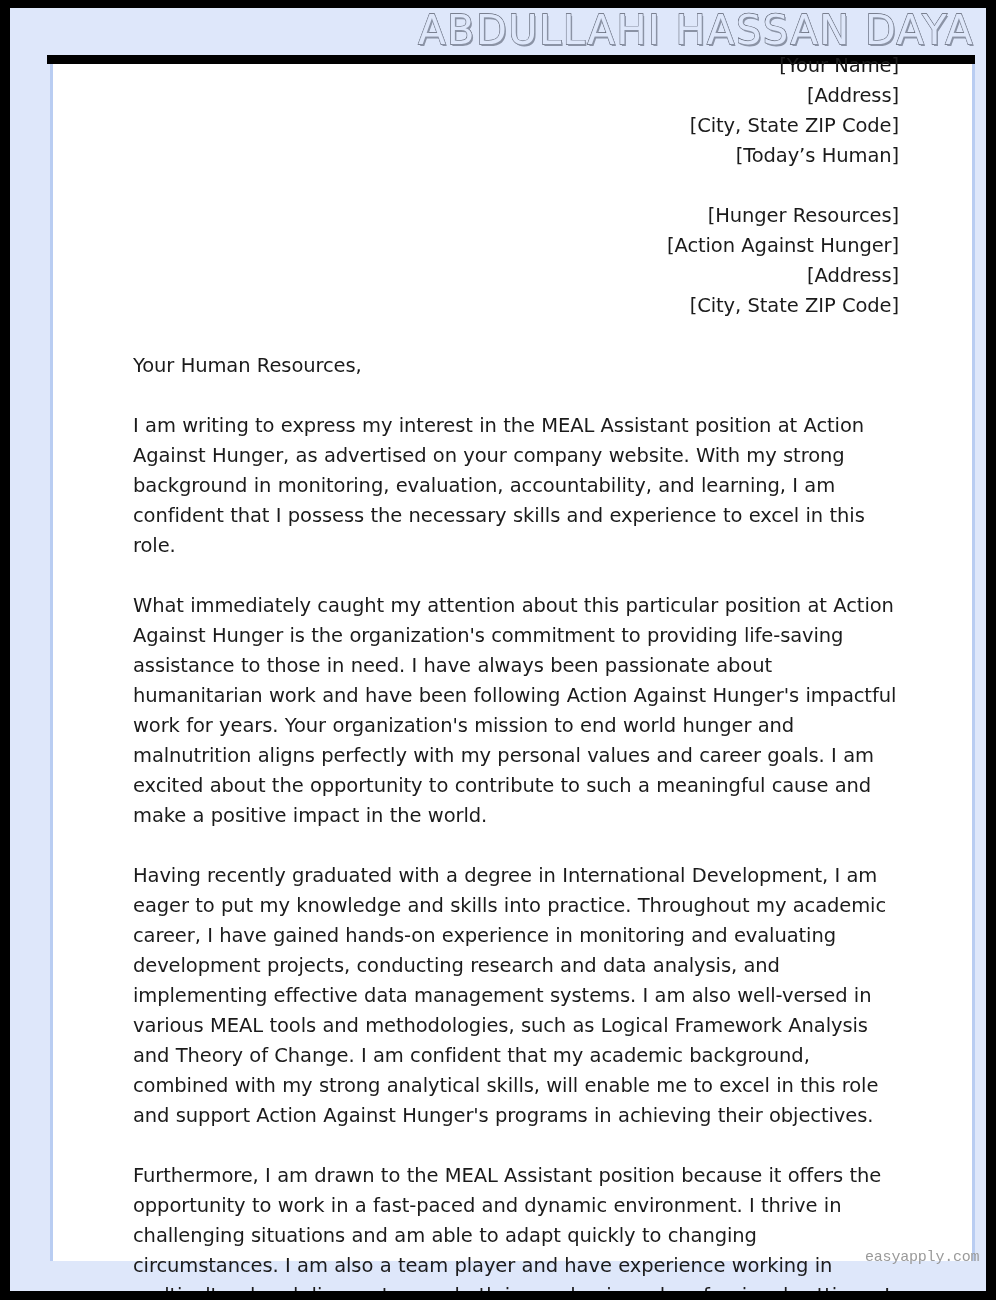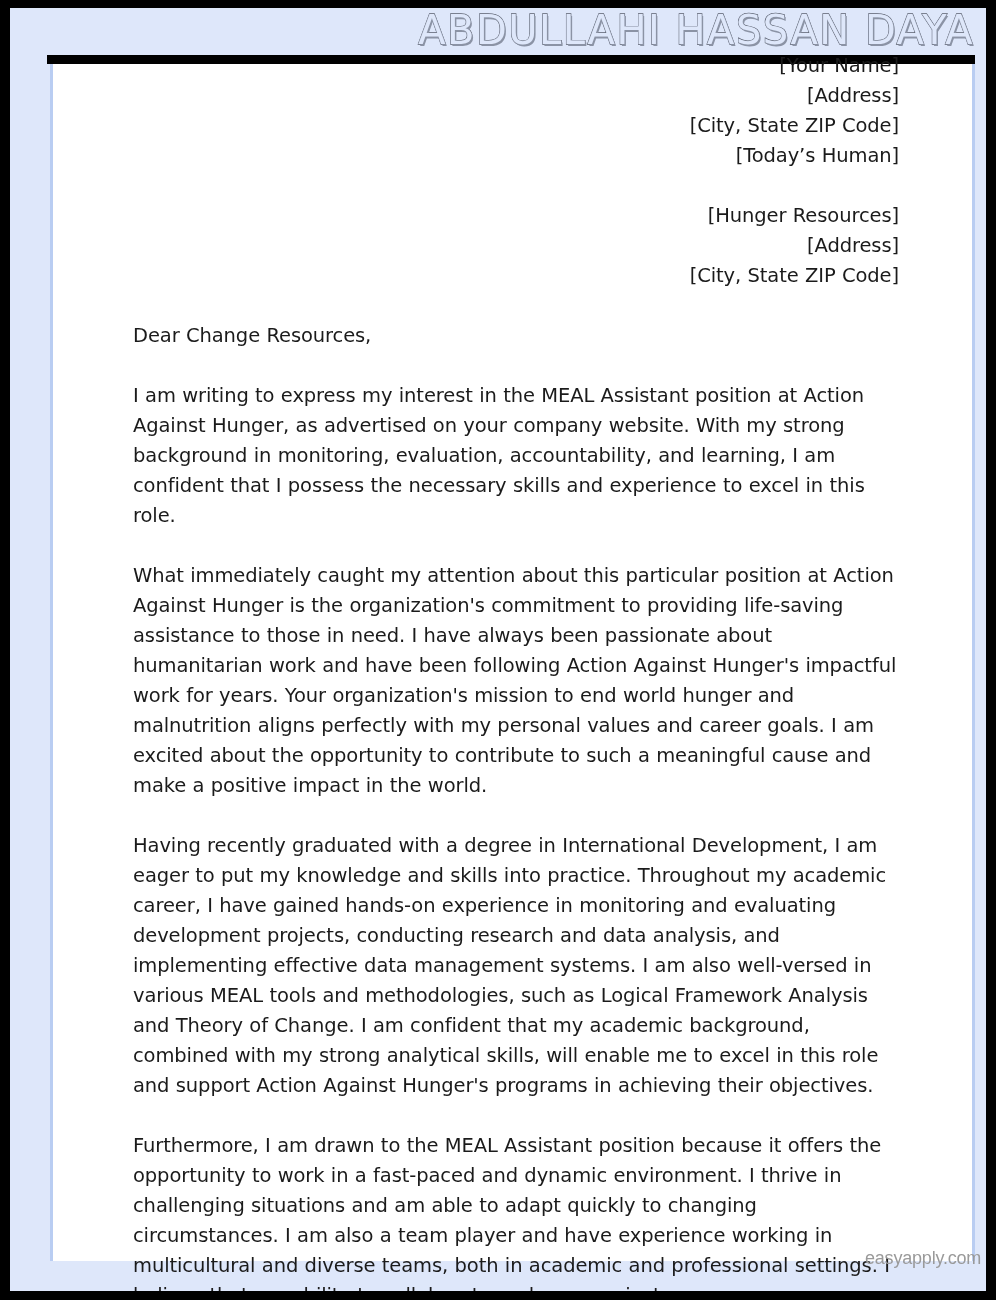--- a/index.html
+++ b/index.html
@@ -115,22 +115,22 @@
   .para {
     margin: 0;
     text-align: left;
   }
 
   
   #watermark {
     position: absolute;
     left: 838px;
     top: 1240px;
-    font-family: Liberation Sans, sans-serif;
-    font-size: 18px;
+    font-family: Liberation Mono, monospace;
+    font-size: 15px;
     line-height: 20px;
     color: #9a9a9a;
     white-space: nowrap;
     letter-spacing: -0.2px;
   }
 </style>
 </head>
 <body>
 
 <div id="page-frame">
@@ -150,27 +150,28 @@
         <span class="addr-line">[Your Name]</span>
         <span class="addr-line">[Address]</span>
         <span class="addr-line">[City, State ZIP Code]</span>
         <span class="addr-line">[Today’s Human]</span>
       </div>
 
       <div class="block-gap"></div>
 
       <div>
         <span class="addr-line">[Hunger Resources]</span>
+        <span class="addr-line">[Action Against Hunger]</span>
         <span class="addr-line">[Address]</span>
         <span class="addr-line">[City, State ZIP Code]</span>
       </div>
 
       <div class="block-gap"></div>
 
-      <p class="para">Dear Change Resources,</p>
+      <p class="para">Your Human Resources,</p>
 
       <div class="block-gap"></div>
 
       <p class="para">I am writing to express my interest in the MEAL Assistant position at Action Against Hunger, as advertised on your company website. With my strong background in monitoring, evaluation, accountability, and learning, I am confident that I possess the necessary skills and experience to excel in this role.</p>
 
       <div class="block-gap"></div>
 
       <p class="para">What immediately caught my attention about this particular position at Action Against Hunger is the organization's commitment to providing life-saving assistance to those in need. I have always been passionate about humanitarian work and have been following Action Against Hunger's impactful work for years. Your organization's mission to end world hunger and malnutrition aligns perfectly with my personal values and career goals. I am excited about the opportunity to contribute to such a meaningful cause and make a positive impact in the world.</p>
 
       <div class="block-gap"></div>

